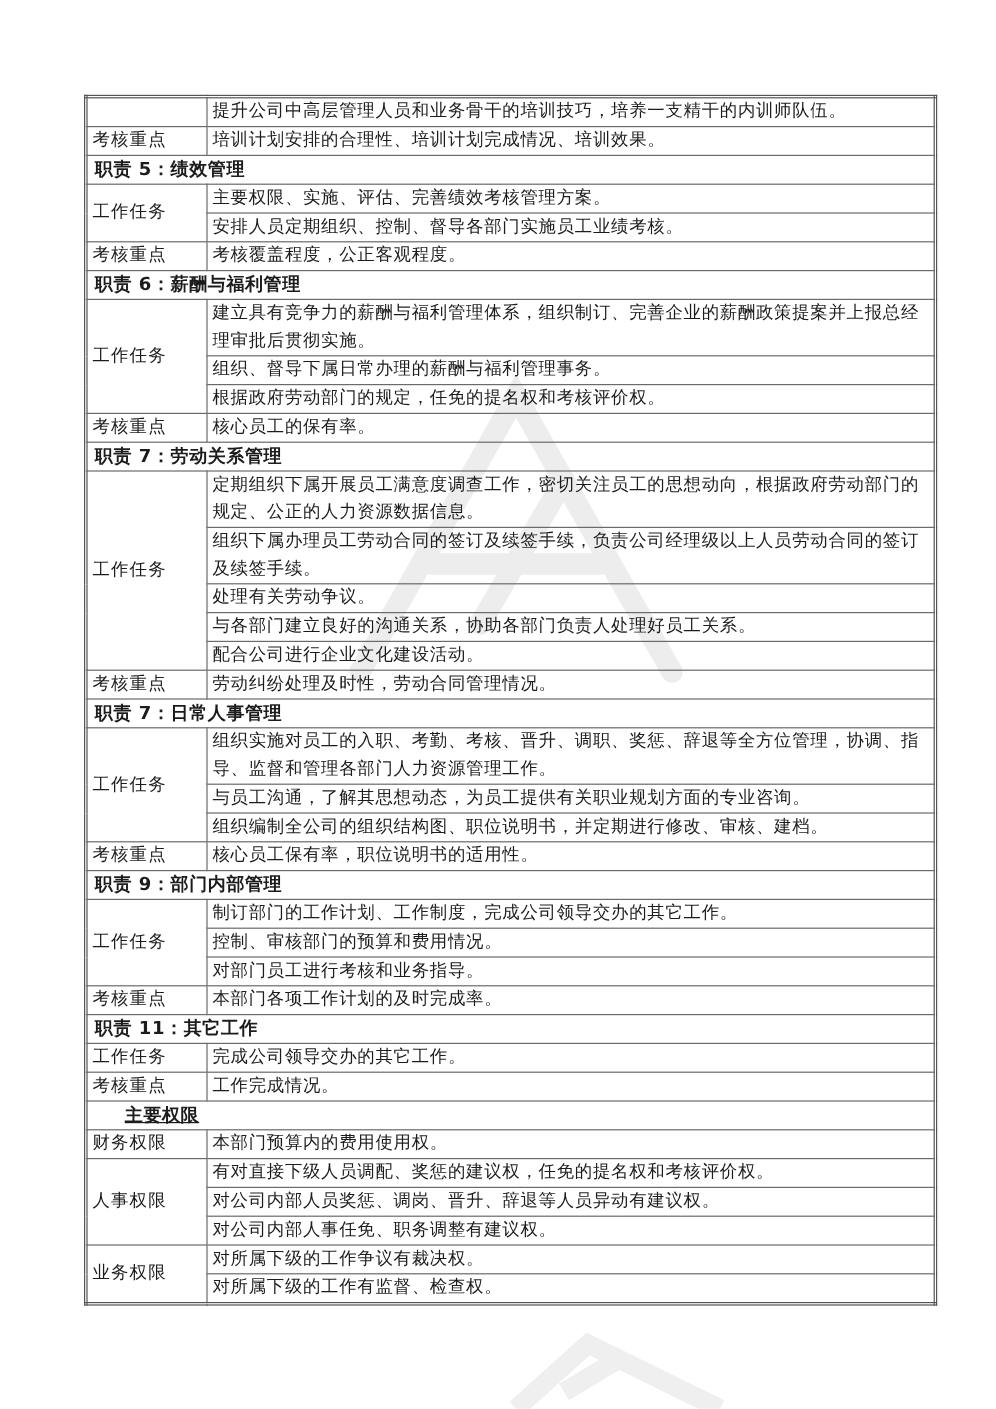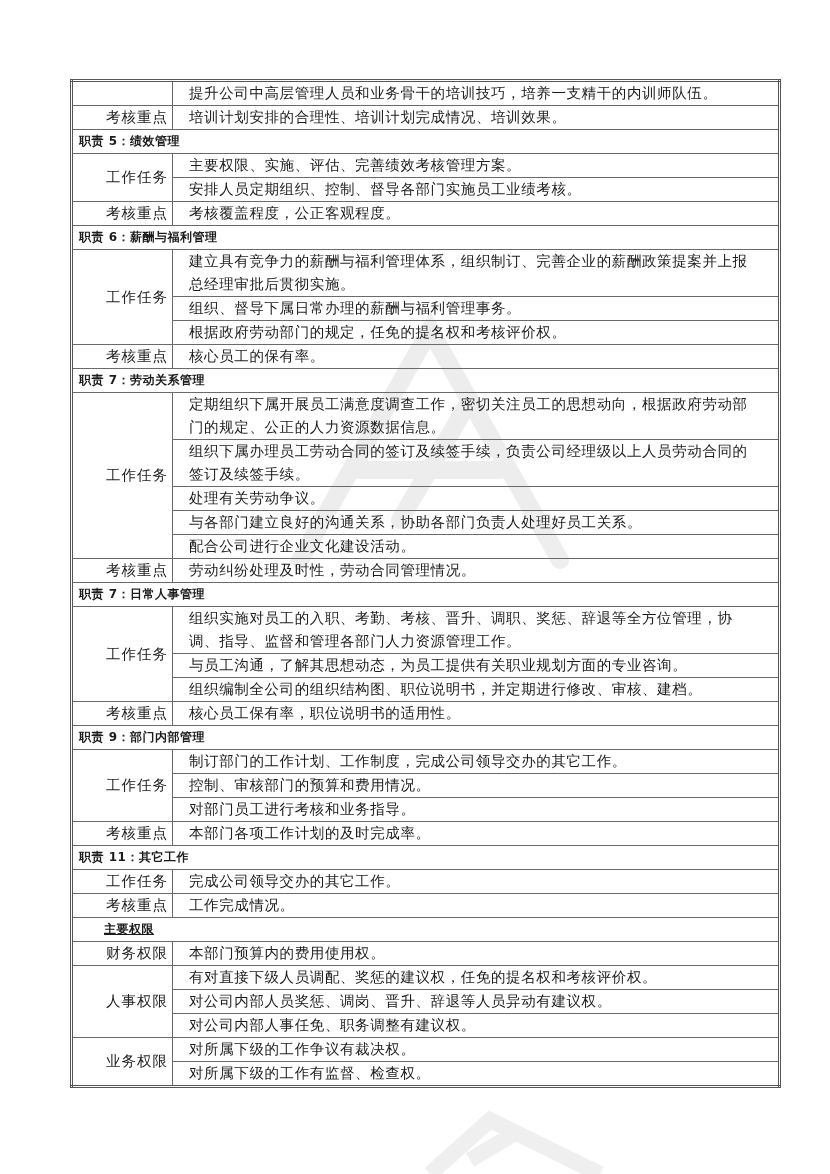--- a/index.html
+++ b/index.html
@@ -6,27 +6,27 @@
     body { width: 830px; height: 1174px; position: relative; overflow: hidden;
            font-family: "DejaVu Serif", "Liberation Serif", serif; color: #1a1a1a; }
     .watermark { position: absolute; pointer-events: none; z-index: 0; }
     .page-table {
       position: absolute; left: 70px; top: 79px; width: 711px;
       border: 3px double #555; border-collapse: collapse; z-index: 1;
       table-layout: fixed; background: transparent;
     }
     .page-table td {
       border: 1px solid #6a6a6a; font-size: 14.5px; line-height: 23px;
-      padding: 0 16px; vertical-align: middle; color: #1c1c1c;
+      padding: 0 4px; vertical-align: middle; color: #1c1c1c;
     }
-    .page-table td.label { width: 84px; text-align: right; padding: 0 4px; letter-spacing: 1px; }
+    .page-table td.label { width: 84px; text-align: left; padding: 0 4px; letter-spacing: 1px; }
     .page-table td.content { text-align: left; letter-spacing: 0.6px; }
     .page-table td.section {
       font-weight: bold; font-family: "DejaVu Sans", "Liberation Sans", sans-serif;
-      font-size: 12px; padding-left: 6px; letter-spacing: 0.5px;
+      font-size: 15px; padding-left: 6px; letter-spacing: 0.5px;
     }
     .page-table td.section.underlined span { text-decoration: underline; margin-left: 25px; }
     .page-table tr.h1 td { height: 23px; }
     .page-table tr.h2 td.content { line-height: 23px; height: 46px; }
   </style>
 </head>
 <body>
 
 <svg class="watermark" width="830" height="1174" viewBox="0 0 830 1174">
   <g fill="none" stroke="#ececec" stroke-width="18" stroke-linecap="round" opacity="0.9">

